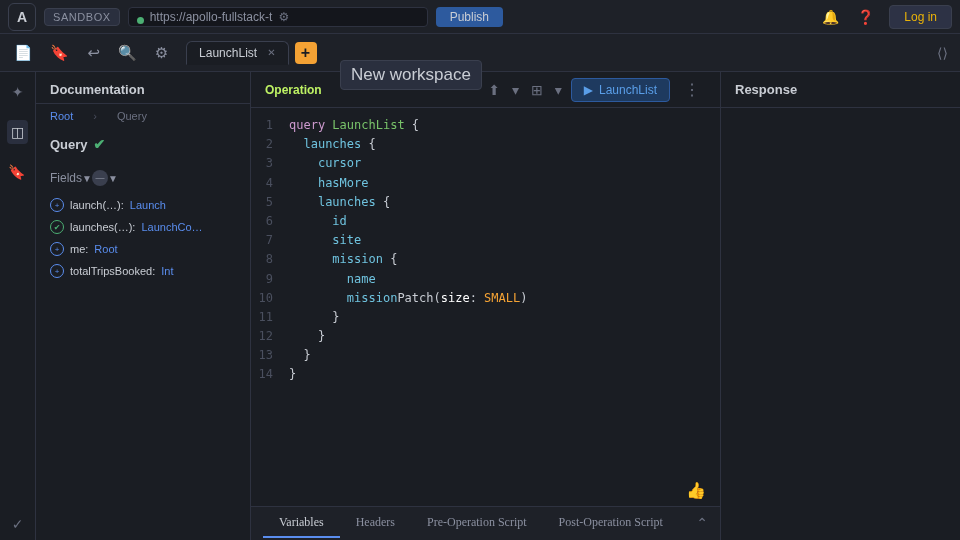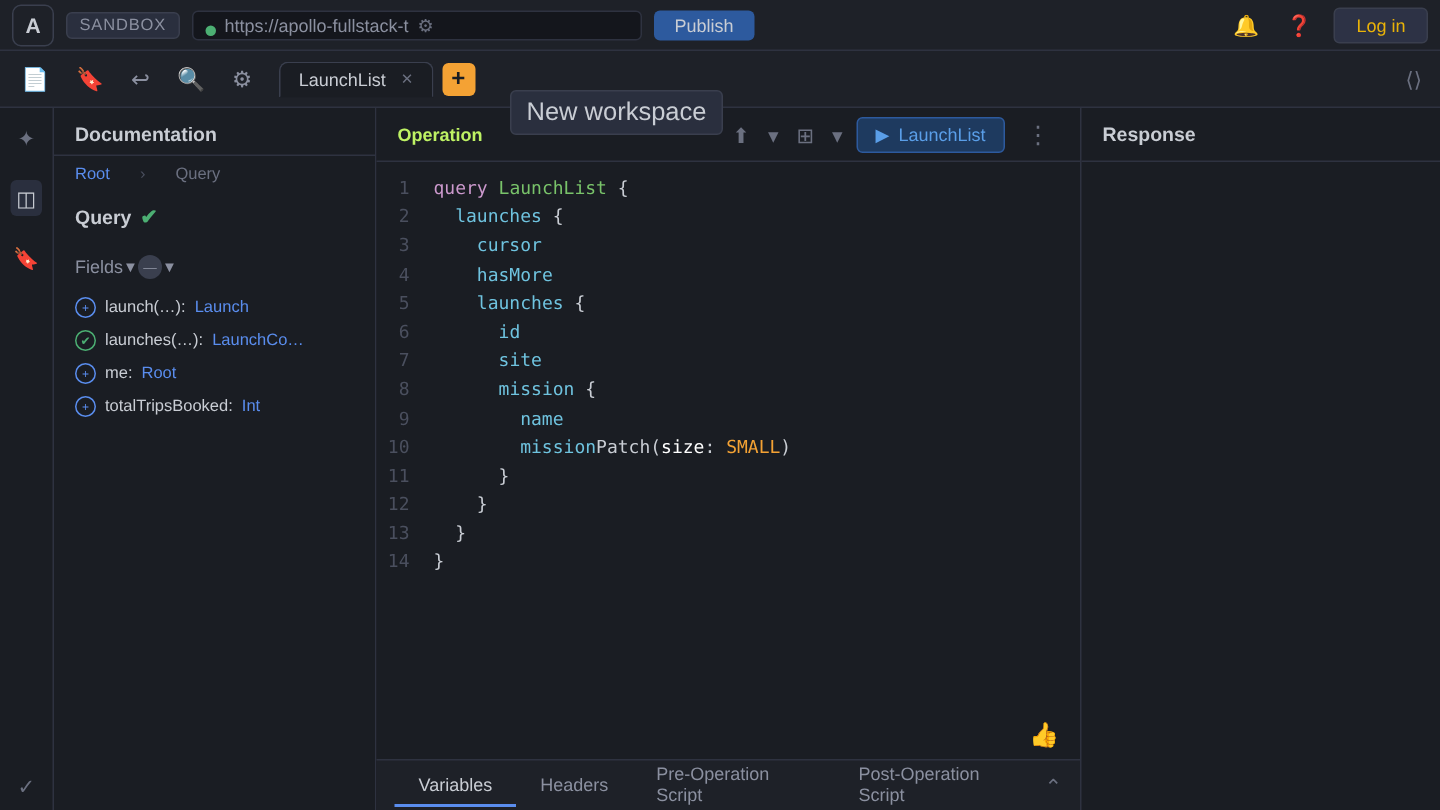--- a/index.html
+++ b/index.html
@@ -75,21 +75,21 @@
     .code-line { display: flex; min-height: 19px; }
     .line-num { width: 38px; text-align: right; padding-right: 16px; color: #4a4f5e; flex-shrink: 0; user-select: none; }
     .line-content { flex: 1; white-space: pre; }
     .kw { color: #cc99cd; }
     .field { color: #6fc3df; }
     .type { color: #79c36a; }
     .arg { color: #ffffff; }
     .argval { color: #f4a234; }
 
     
-    .bottom-tabs { border-top: 1px solid #2e3240; background: #1e2128; height: 34px; display: flex; align-items: center; padding: 0 12px; gap: 0; flex-shrink: 0; }
+    .bottom-tabs { border-top: 1px solid #2e3240; background: #1e2128; height: 34px; display: flex; align-items: center; padding: 0 12px; gap: 0; flex-shrink: 0; font-family: Liberation Serif, serif; }
     .btab { padding: 6px 16px; font-size: 12px; color: #8b90a0; cursor: pointer; border-bottom: 2px solid transparent; }
     .btab.active { color: #c9cdd4; border-bottom: 2px solid #5a8dee; }
     .btab-spacer { flex: 1; }
     .collapse-bottom { color: #6b7080; font-size: 14px; cursor: pointer; }
 
     
     .feedback-area { display: flex; justify-content: flex-end; padding: 6px 14px; }
     .feedback-icon { color: #4a4f5e; font-size: 16px; cursor: pointer; }
 
     

